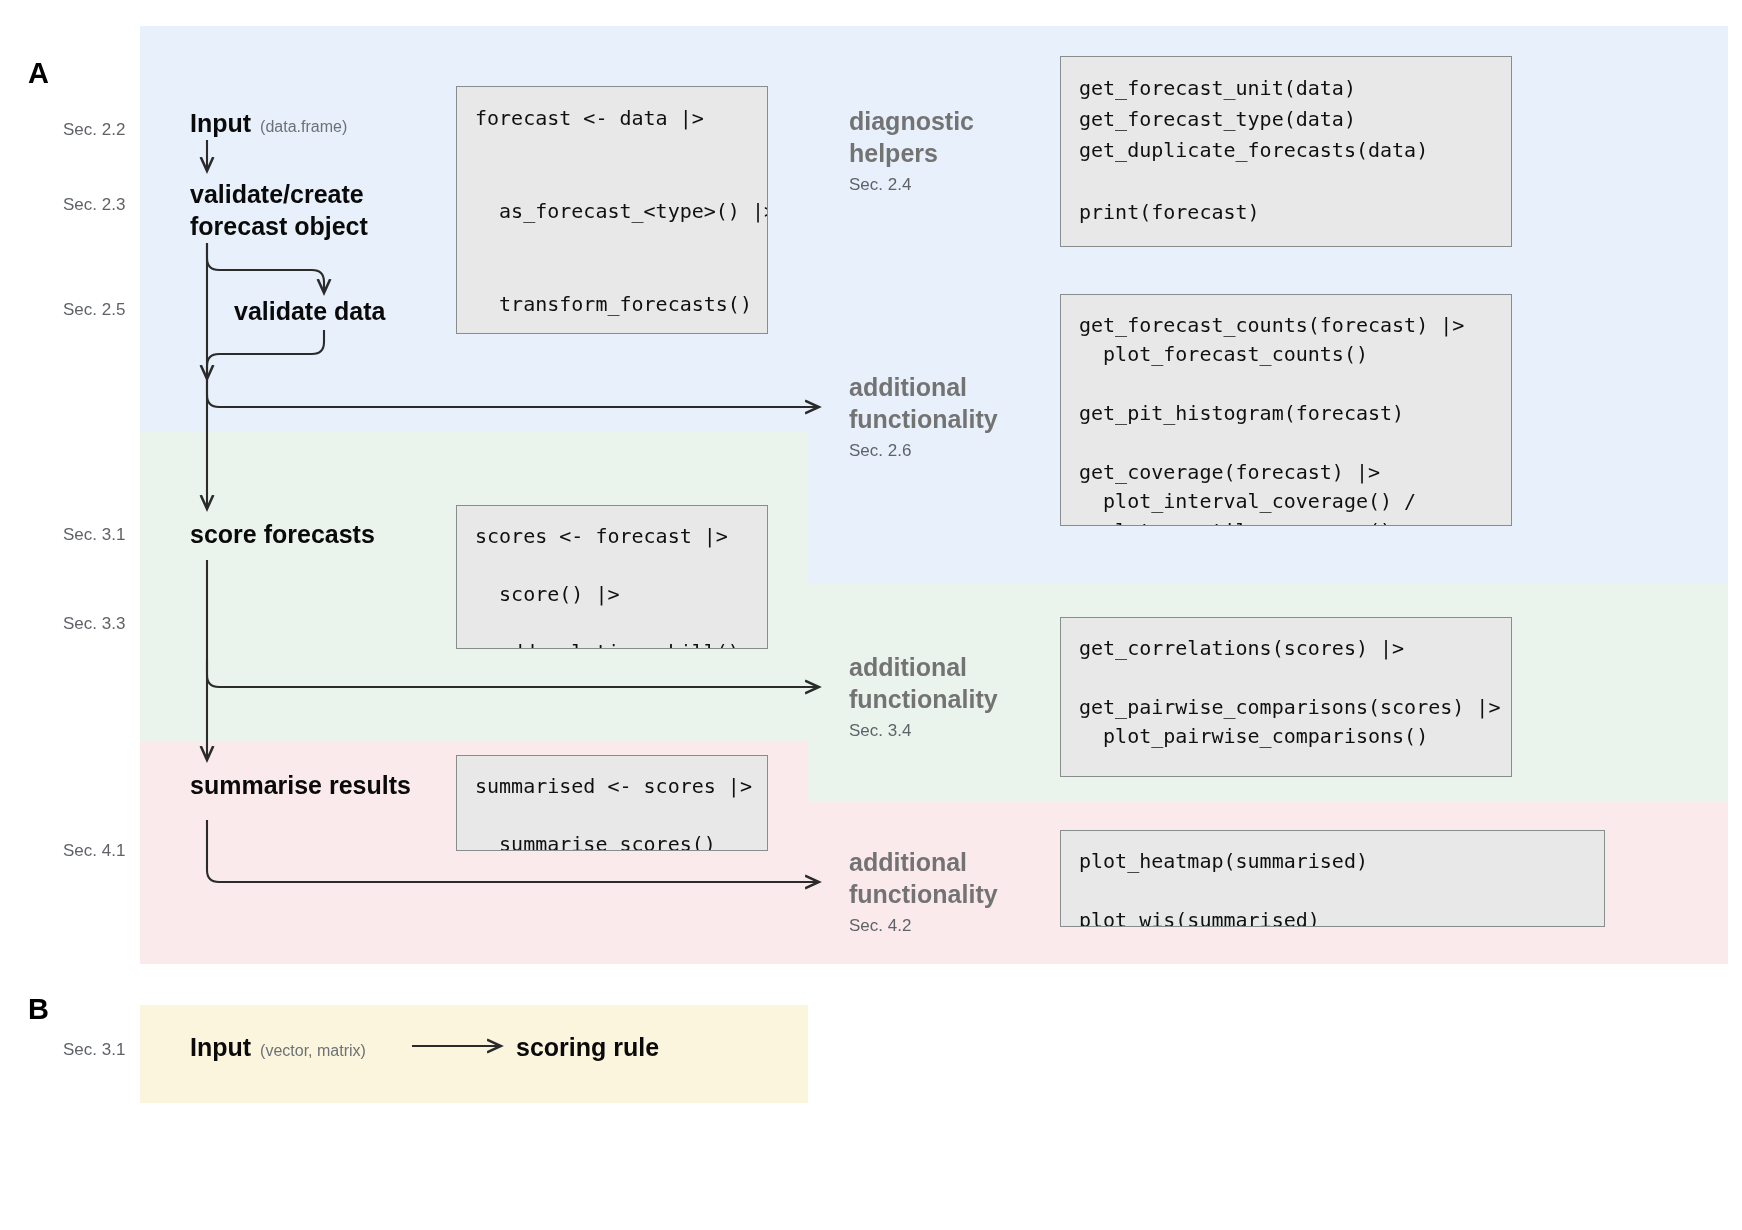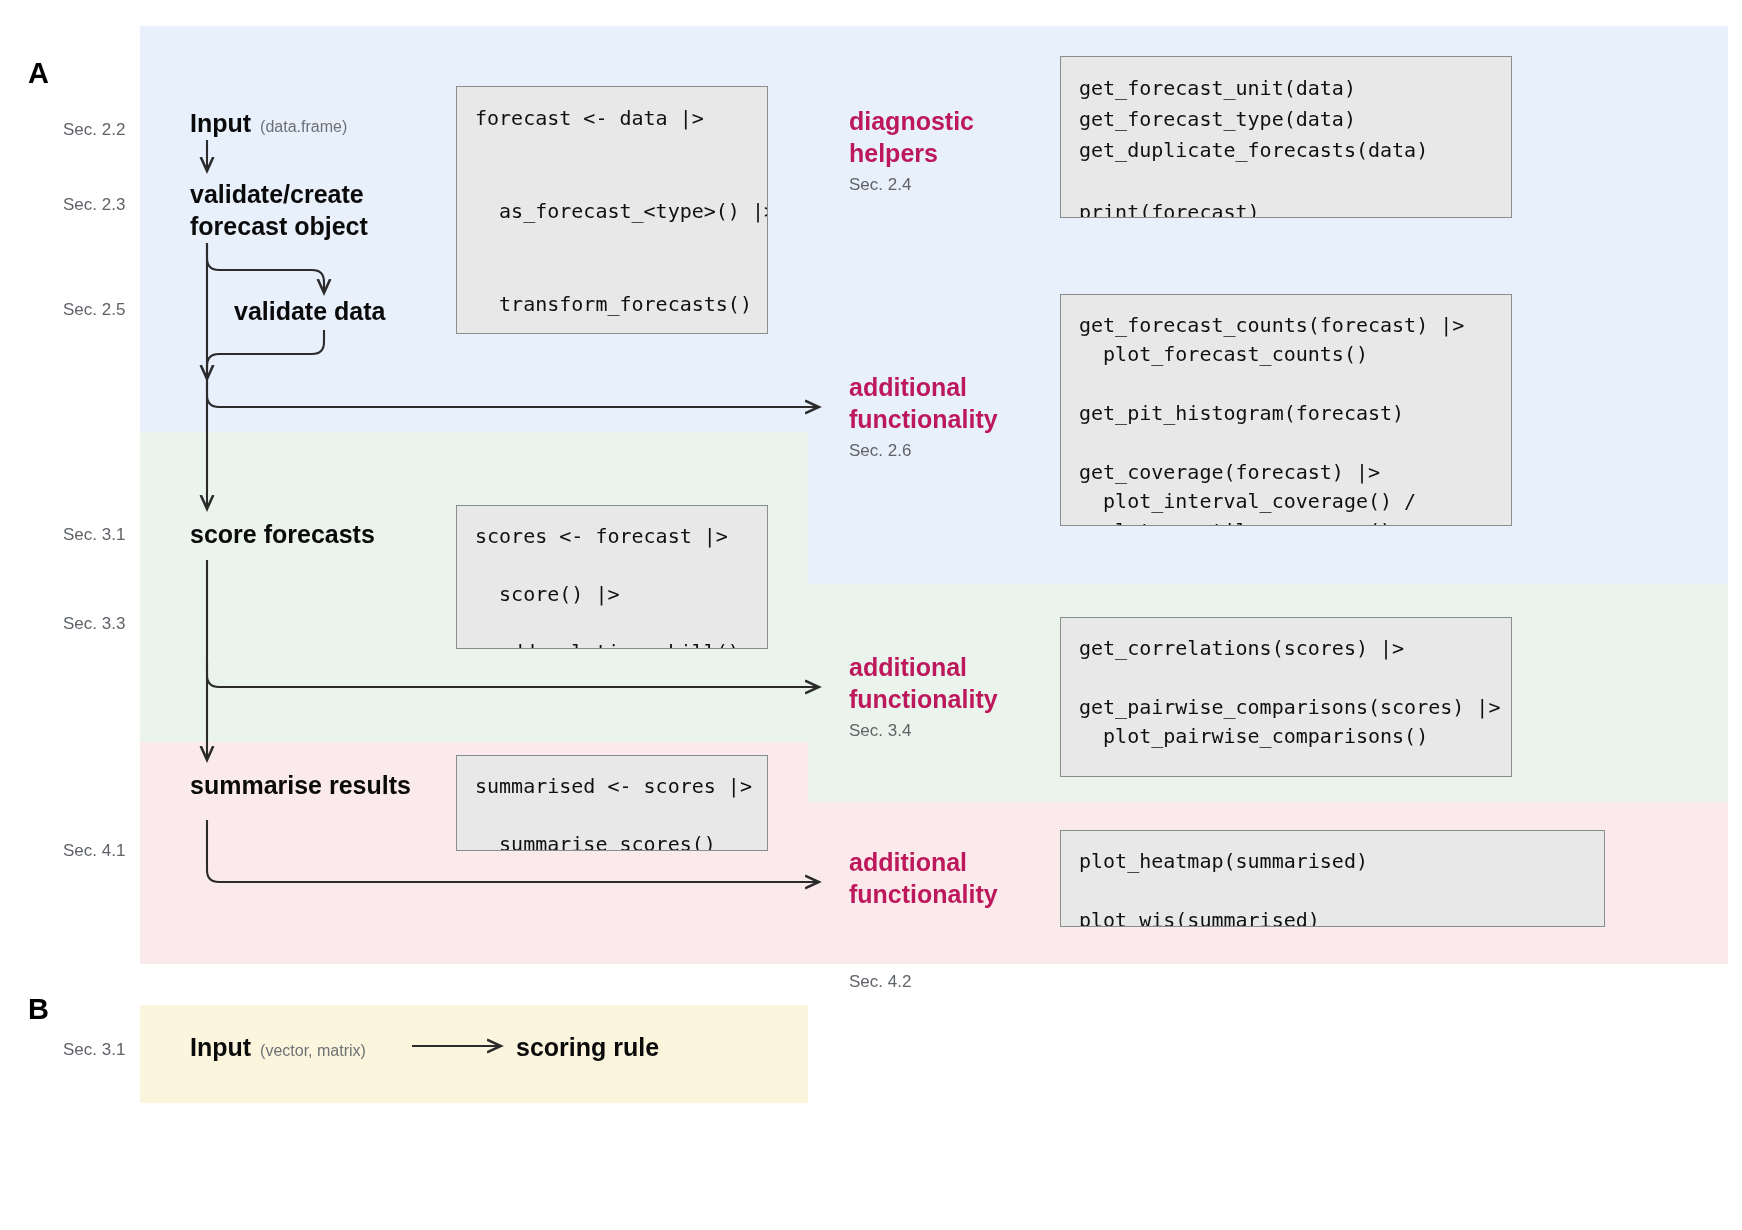--- a/index.html
+++ b/index.html
@@ -41,21 +41,21 @@
   }
   .node .sub {
     font-size: 16px; font-weight: normal; color: #6d7176;
     margin-left: 9px;
   }
   .node.two-line { white-space: normal; }
 
   
   .rhead {
     position: absolute;
-    font-size: 25px; font-weight: bold; color: #be185d;
+    font-size: 25px; font-weight: bold; color: #737373;
     line-height: 1.28;
   }
 
   
   .codebox {
     position: absolute;
     background: #e8e8e8;
     border: 1px solid #888e8e;
     font-family: "DejaVu Sans Mono", monospace;
     font-size: 20px;
@@ -131,25 +131,25 @@
   <div class="rhead" style="left:849px; top:651px; width:260px;">
     <span style="display:block;">additional</span>
     <span style="display:block;">functionality</span>
   </div>
   <div class="sec-label" style="left:849px; top:721px;">Sec. 3.4</div>
 
   <div class="rhead" style="left:849px; top:846px; width:260px;">
     <span style="display:block;">additional</span>
     <span style="display:block;">functionality</span>
   </div>
-  <div class="sec-label" style="left:849px; top:972px;">Sec. 4.2</div>
+  <div class="sec-label" style="left:849px; top:916px;">Sec. 4.2</div>
 
   <div class="codebox" style="left:456px; top:86px; width:312px; height:248px; line-height:1.55;"><span class="ln">forecast &lt;- data |&gt;</span><span class="ln">&nbsp;</span><span class="ln">&nbsp;</span><span class="ln">  as_forecast_&lt;type&gt;() |&gt;</span><span class="ln">&nbsp;</span><span class="ln">&nbsp;</span><span class="ln">  transform_forecasts()</span></div>
 
-  <div class="codebox" style="left:1060px; top:56px; width:452px; height:162px; line-height:1.55;"><span class="ln">get_forecast_unit(data)</span><span class="ln">get_forecast_type(data)</span><span class="ln">get_duplicate_forecasts(data)</span><span class="ln">&nbsp;</span><span class="ln">print(forecast)</span></div>
+  <div class="codebox" style="left:1060px; top:56px; width:452px; height:191px; line-height:1.55;"><span class="ln">get_forecast_unit(data)</span><span class="ln">get_forecast_type(data)</span><span class="ln">get_duplicate_forecasts(data)</span><span class="ln">&nbsp;</span><span class="ln">print(forecast)</span></div>
 
   <div class="codebox" style="left:1060px; top:294px; width:452px; height:232px; line-height:1.47;"><span class="ln">get_forecast_counts(forecast) |&gt;</span><span class="ln">  plot_forecast_counts()</span><span class="ln">&nbsp;</span><span class="ln">get_pit_histogram(forecast)</span><span class="ln">&nbsp;</span><span class="ln">get_coverage(forecast) |&gt;</span><span class="ln">  plot_interval_coverage() /</span><span class="ln">  plot_quantile_coverage()</span></div>
 
   <div class="codebox" style="left:456px; top:505px; width:312px; height:144px; line-height:1.45;"><span class="ln">scores &lt;- forecast |&gt;</span><span class="ln">&nbsp;</span><span class="ln">  score() |&gt;</span><span class="ln">&nbsp;</span><span class="ln">  add_relative_skill()</span></div>
 
   <div class="codebox" style="left:1060px; top:617px; width:452px; height:160px; line-height:1.47;"><span class="ln">get_correlations(scores) |&gt;</span><span class="ln">&nbsp;</span><span class="ln">get_pairwise_comparisons(scores) |&gt;</span><span class="ln">  plot_pairwise_comparisons()</span></div>
 
   <div class="codebox" style="left:456px; top:755px; width:312px; height:96px; line-height:1.45;"><span class="ln">summarised &lt;- scores |&gt;</span><span class="ln">&nbsp;</span><span class="ln">  summarise_scores()</span></div>
 
   <div class="codebox" style="left:1060px; top:830px; width:545px; height:97px; line-height:1.47;"><span class="ln">plot_heatmap(summarised)</span><span class="ln">&nbsp;</span><span class="ln">plot_wis(summarised)</span></div>

